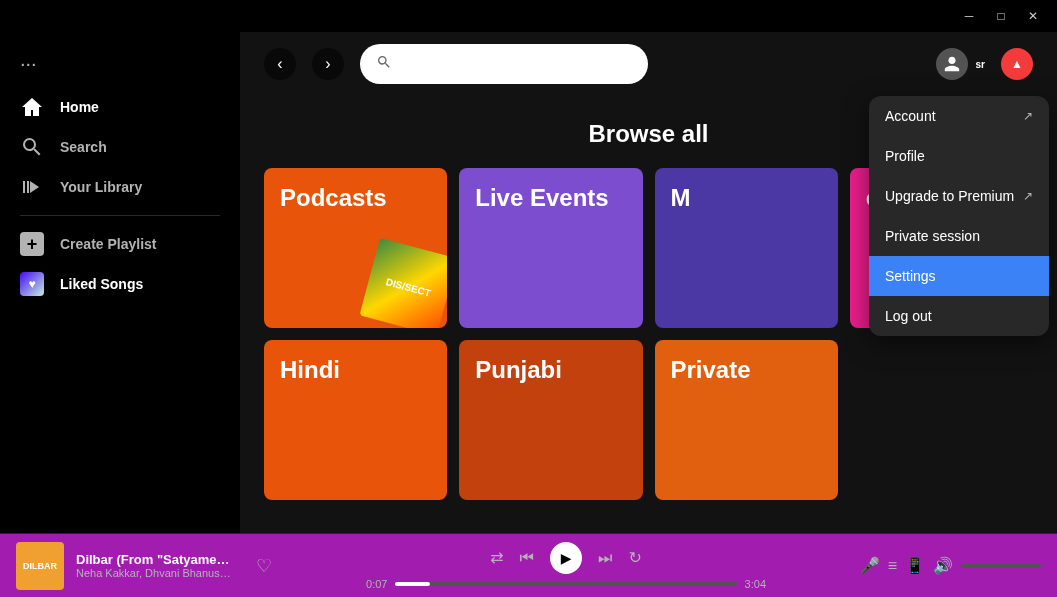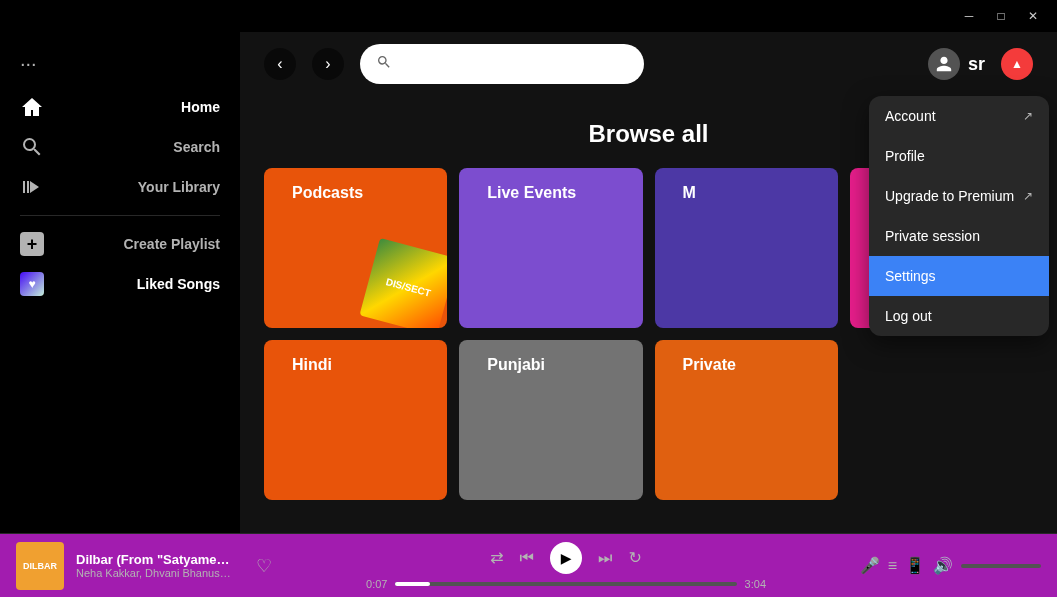--- a/index.html
+++ b/index.html
@@ -47,21 +47,20 @@
     .sidebar-item {
       display: flex;
       align-items: center;
       gap: 16px;
       padding: 8px 20px;
       cursor: pointer;
       color: #b3b3b3;
       font-size: 14px;
       font-weight: 600;
       border-radius: 4px;
-      justify-content: space-between;
     }
     .sidebar-item.active { color: #fff; }
     .sidebar-item .icon {
       width: 24px; height: 24px;
       display: flex; align-items: center; justify-content: center;
     }
     .sidebar-divider {
       height: 1px;
       background: #282828;
       margin: 8px 20px;
@@ -137,21 +136,21 @@
       cursor: pointer;
     }
     .user-avatar {
       width: 32px; height: 32px;
       background: #535353;
       border-radius: 50%;
       display: flex; align-items: center; justify-content: center;
       font-size: 14px;
     }
     .user-name {
-      font-size: 18px;
+      font-size: 10px;
       font-weight: 700;
       color: #fff;
     }
     .chevron-btn {
       width: 32px; height: 32px;
       background: #f43b3b;
       border-radius: 50%;
       display: flex; align-items: center; justify-content: center;
       cursor: pointer;
       font-size: 12px;
@@ -180,32 +179,32 @@
     }
     .card {
       height: 160px;
       border-radius: 8px;
       position: relative;
       overflow: hidden;
       cursor: pointer;
     }
     .card-label {
       position: absolute;
-      top: 16px; left: 28px;
-      font-size: 16px;
+      top: 16px; left: 16px;
+      font-size: 24px;
       font-weight: 800;
       color: #fff;
       z-index: 2;
     }
     .card-podcasts { background: #e8540a; }
     .card-live { background: #7c4dcf; }
     .card-music { background: #4c38a5; }
     .card-new { background: #e91e8c; }
     .card-hindi { background: #e8540a; }
-    .card-punjabi { background: #737373; }
+    .card-punjabi { background: #c2410c; }
     .card-tamil { background: #b06040; }
     .card-telugu { background: #e06010; }
 
     
     .card-art {
       position: absolute;
       bottom: -10px; right: -10px;
       width: 90px; height: 90px;
       transform: rotate(15deg);
     }

